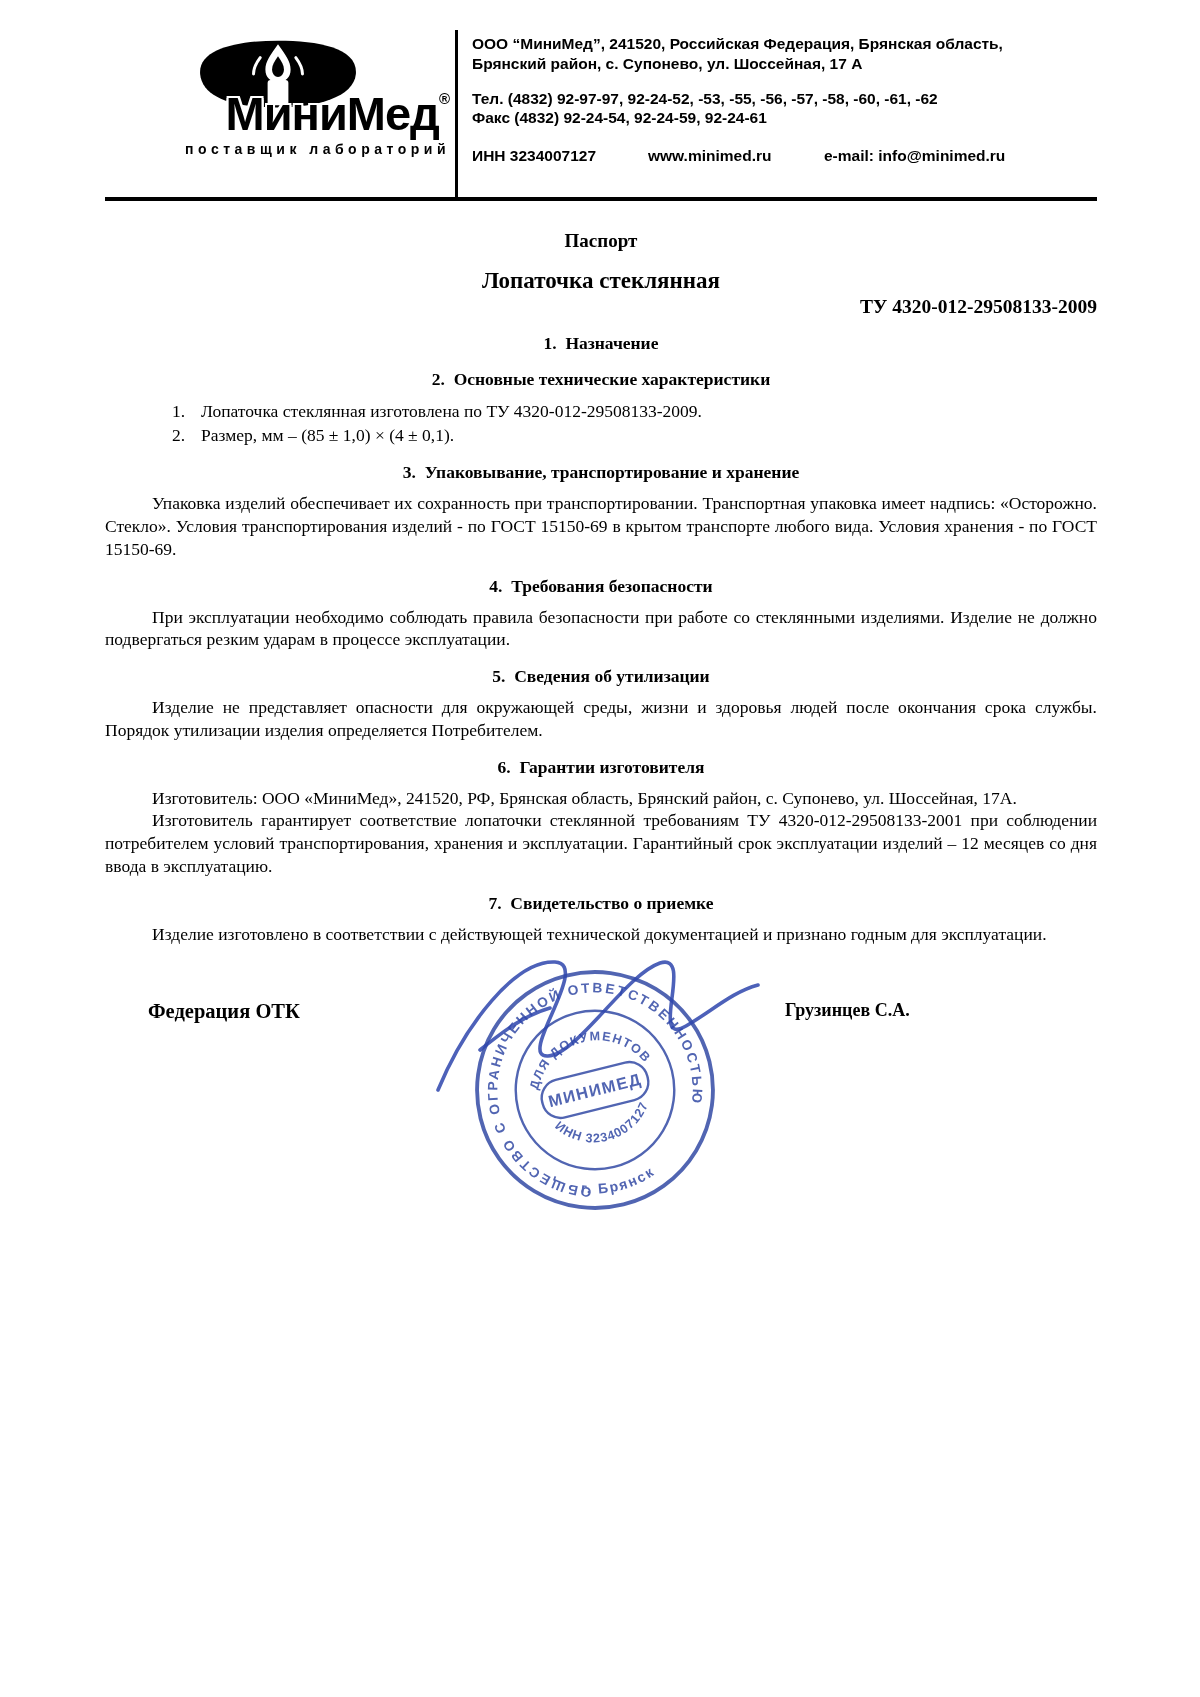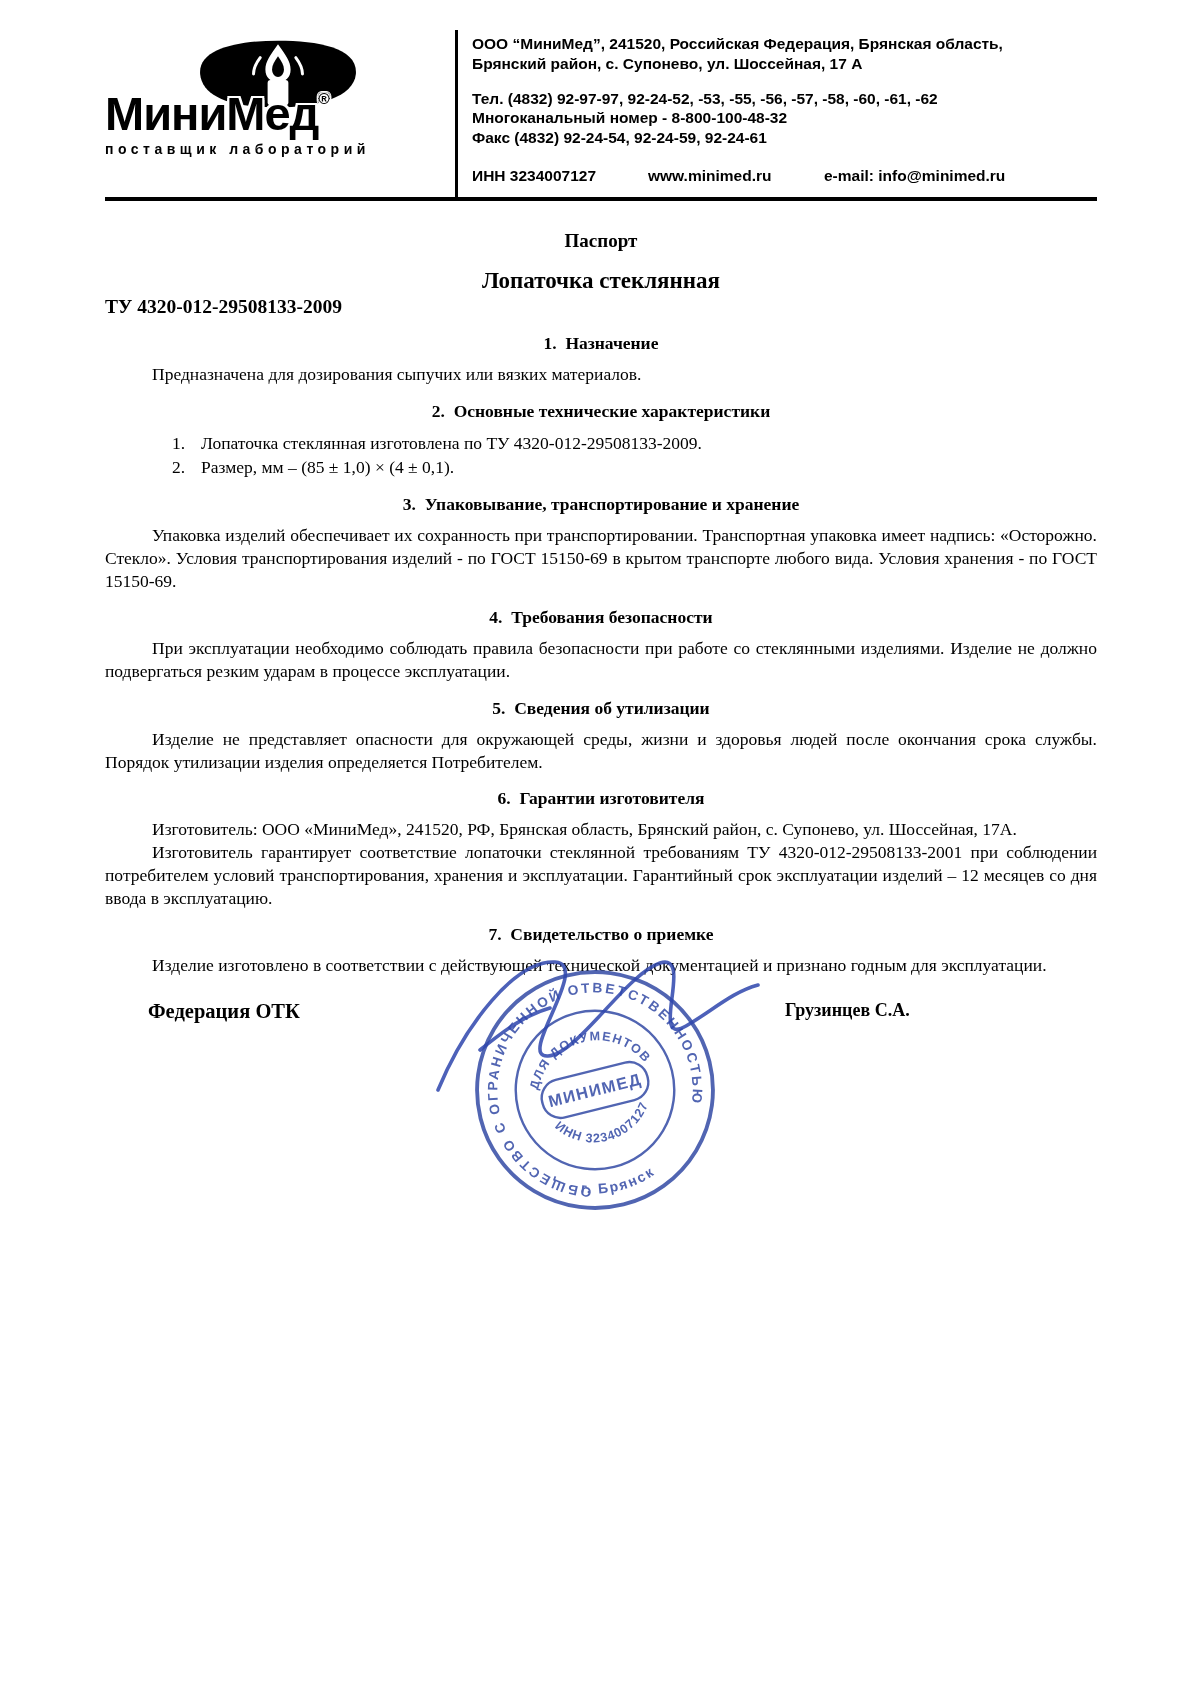--- a/index.html
+++ b/index.html
@@ -2,21 +2,21 @@
 <html><head>
 <meta charset="utf-8">
 <style>
   html,body { margin:0; padding:0; background:#ffffff; }
   .page {
     position:relative; width:1200px; height:1697px; background:#fff;
     font-family:"Liberation Serif", serif; color:#000; overflow:hidden;
   }
   
   .header { position:absolute; top:28px; left:105px; width:992px; height:172px; }
-  .logo { position:absolute; left:0; top:0; width:345px; text-align:left; }
+  .logo { position:absolute; left:0; top:0; width:345px; text-align:right; }
   .logo-blob { display:block; margin:0 auto; }
   .logo-brand {
     font-family:"Liberation Sans", sans-serif; font-weight:bold; font-size:47px;
     letter-spacing:-1px; margin-top:-30px; position:relative; line-height:1;
     text-shadow:-2px -2px 0 #fff, 2px -2px 0 #fff, -2px 2px 0 #fff, 2px 2px 0 #fff,
                  0 -2px 0 #fff, 0 2px 0 #fff, -2px 0 0 #fff, 2px 0 0 #fff;
   }
   .logo-reg { font-size:15px; vertical-align:26px; letter-spacing:0; }
   .logo-tagline {
     font-family:"Liberation Sans", sans-serif; font-weight:bold; font-size:14px;
@@ -31,21 +31,21 @@
   .inn-row { position:relative; margin-top:18px; height:20px; font-weight:bold; }
   .inn-row .inn   { position:absolute; left:0; }
   .inn-row .inn-val { font-weight:bold; }
   .inn-row .site  { position:absolute; left:176px; }
   .inn-row .mail  { position:absolute; left:352px; }
   .hrule { position:absolute; top:197px; left:105px; width:992px; height:4px; background:#000; }
   
   .content { position:absolute; top:220px; left:105px; width:992px; }
   .t-doc     { text-align:center; font-weight:bold; font-size:19px;  margin:10px 0 14px; }
   .t-product { text-align:center; font-weight:bold; font-size:23px;  margin:16px 0 0; }
-  .t-tu      { text-align:left; font-weight:bold; font-size:19.5px; margin:2px 0 8px; }
+  .t-tu      { text-align:right; font-weight:bold; font-size:19.5px; margin:2px 0 8px; }
   .sec-h { text-align:center; font-weight:bold; font-size:17.5px; margin:15px 0 9px; }
   .para  { font-size:17.5px; line-height:1.3; text-align:justify; text-indent:47px; margin:0; }
   .item  { font-size:17.5px; line-height:1.38; padding-left:67px; }
   .item-num { display:inline-block; width:29px; }
   
   .approval-left  { position:absolute; left:148px; top:1000px; font-size:20.5px; font-weight:bold; }
   .approval-right { position:absolute; left:785px; top:1000px; font-size:18px; font-weight:bold;text-align:center; }
   .stamp { position:absolute; left:450px; top:945px; width:290px; height:290px; }
   .signature { position:absolute; left:420px; top:930px; width:360px; height:210px; pointer-events:none; }
 </style>
@@ -69,40 +69,38 @@
       <div class="logo-tagline">поставщик лабораторий</div>
     </div>
 
     <div class="vline"></div>
 
     <div class="contact">
       <div>ООО “МиниМед”, 241520, Российская Федерация, Брянская область,</div>
       <div>Брянский район, с. Супонево, ул. Шоссейная, 17 А</div>
       <div class="gap"></div>
       <div>Тел. (4832) 92-97-97, 92-24-52, -53, -55, -56, -57, -58, -60, -61, -62</div>
-      <div>Многоканальный номер - 8-800-100-48-32</div>
       <div>Факс (4832) 92-24-54, 92-24-59, 92-24-61</div>
       <div class="inn-row">
         <span class="inn"><span>ИНН</span> <span class="inn-val">3234007127</span></span>
         <span class="site">www.minimed.ru</span>
         <span class="mail"><span>e-mail:</span> <span>info@minimed.ru</span></span>
       </div>
     </div>
   </div>
 
   <div class="hrule"></div>
 
   <div class="content">
 
     <div class="t-doc">Паспорт</div>
     <div class="t-product">Лопаточка стеклянная</div>
     <div class="t-tu">ТУ 4320-012-29508133-2009</div>
 
     <div class="sec-h">1.&nbsp; Назначение</div>
-    <p class="para">Предназначена для дозирования сыпучих или вязких материалов.</p>
 
     <div class="sec-h">2.&nbsp; Основные технические характеристики</div>
     <div class="item"><span class="item-num">1.</span><span>Лопаточка стеклянная изготовлена по ТУ 4320-012-29508133-2009.</span></div>
     <div class="item"><span class="item-num">2.</span><span>Размер, мм – (85 ± 1,0) × (4 ± 0,1).</span></div>
 
     <div class="sec-h">3.&nbsp; Упаковывание, транспортирование и хранение</div>
     <p class="para">Упаковка изделий обеспечивает их сохранность при транспортировании. Транспортная упаковка имеет надпись: «Осторожно. Стекло». Условия транспортирования изделий - по ГОСТ 15150-69 в крытом транспорте любого вида. Условия хранения - по ГОСТ 15150-69.</p>
 
     <div class="sec-h">4.&nbsp; Требования безопасности</div>
     <p class="para">При эксплуатации необходимо соблюдать правила безопасности при работе со стеклянными изделиями. Изделие не должно подвергаться резким ударам в процессе эксплуатации.</p>

